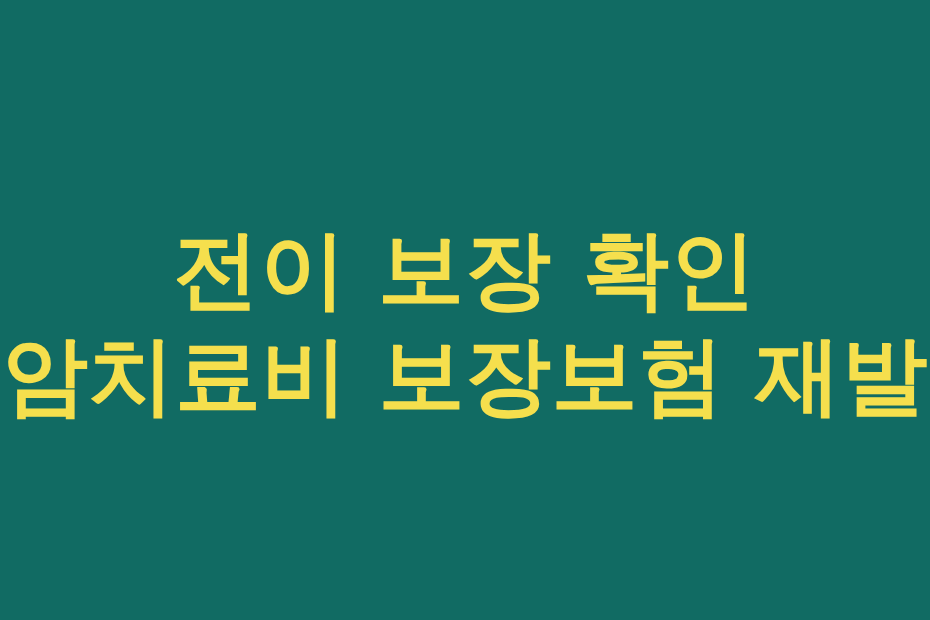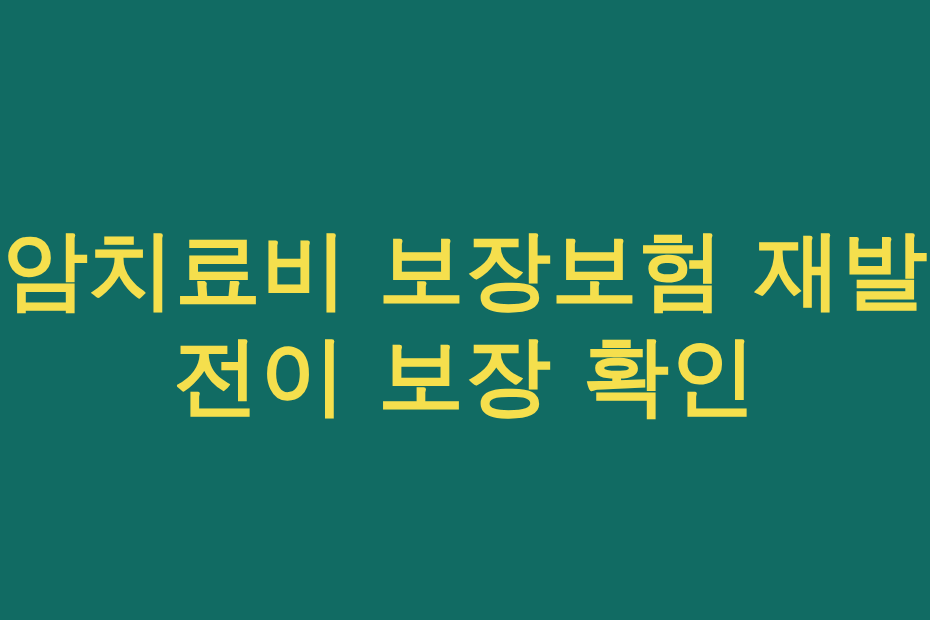--- a/index.html
+++ b/index.html
@@ -57,19 +57,19 @@
     letter-spacing: 1px;
   }
 </style>
 </head>
 <body>
 
 <div class="card" style="background-color: rgb(17, 107, 99);">
 
   <div class="title-block">
 
+    <span class="title-line line-2" style="color: rgb(245, 223, 77);">전이 보장 확인</span>
+
     <span class="title-line line-1" style="color: rgb(245, 223, 77);">암치료비 보장보험 재발</span>
-
-    <span class="title-line line-2" style="color: rgb(245, 223, 77);">전이 보장 확인</span>
 
   </div>
 
 </div>
 
 </body></html>

